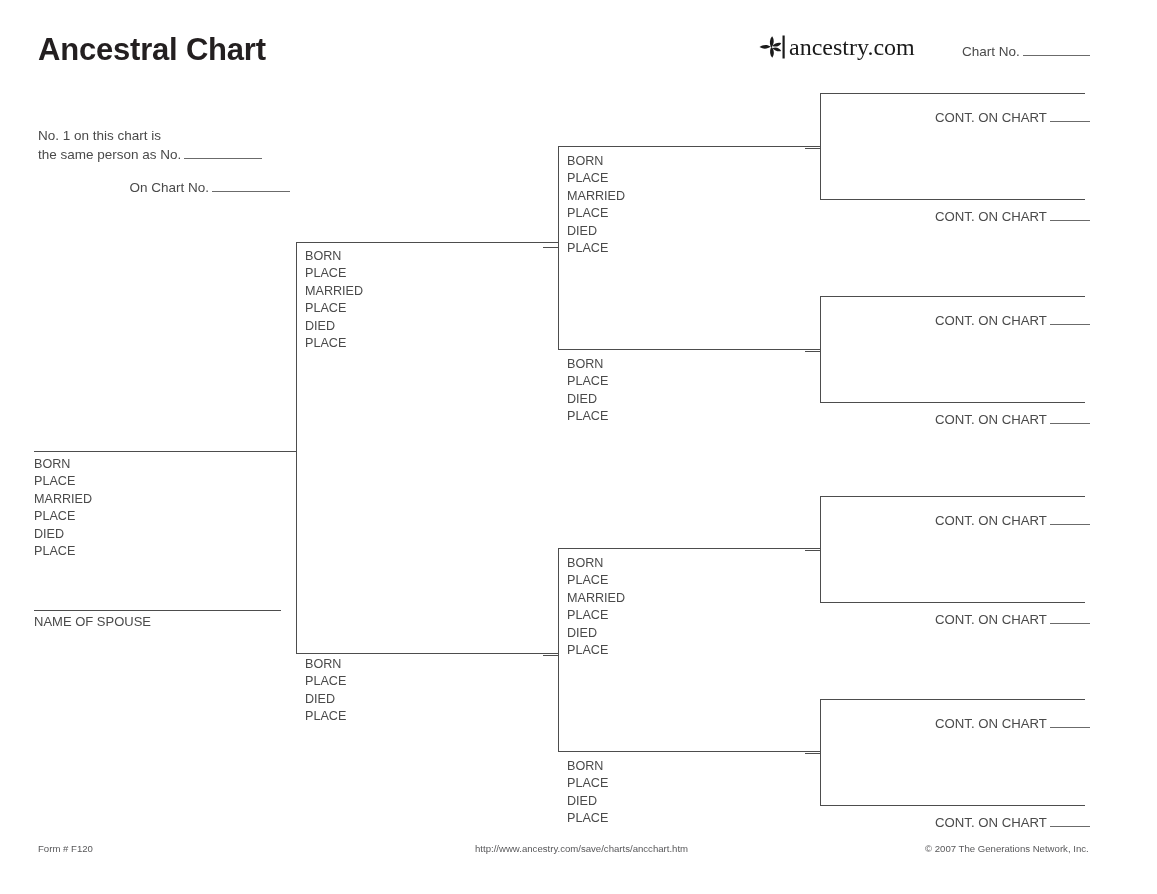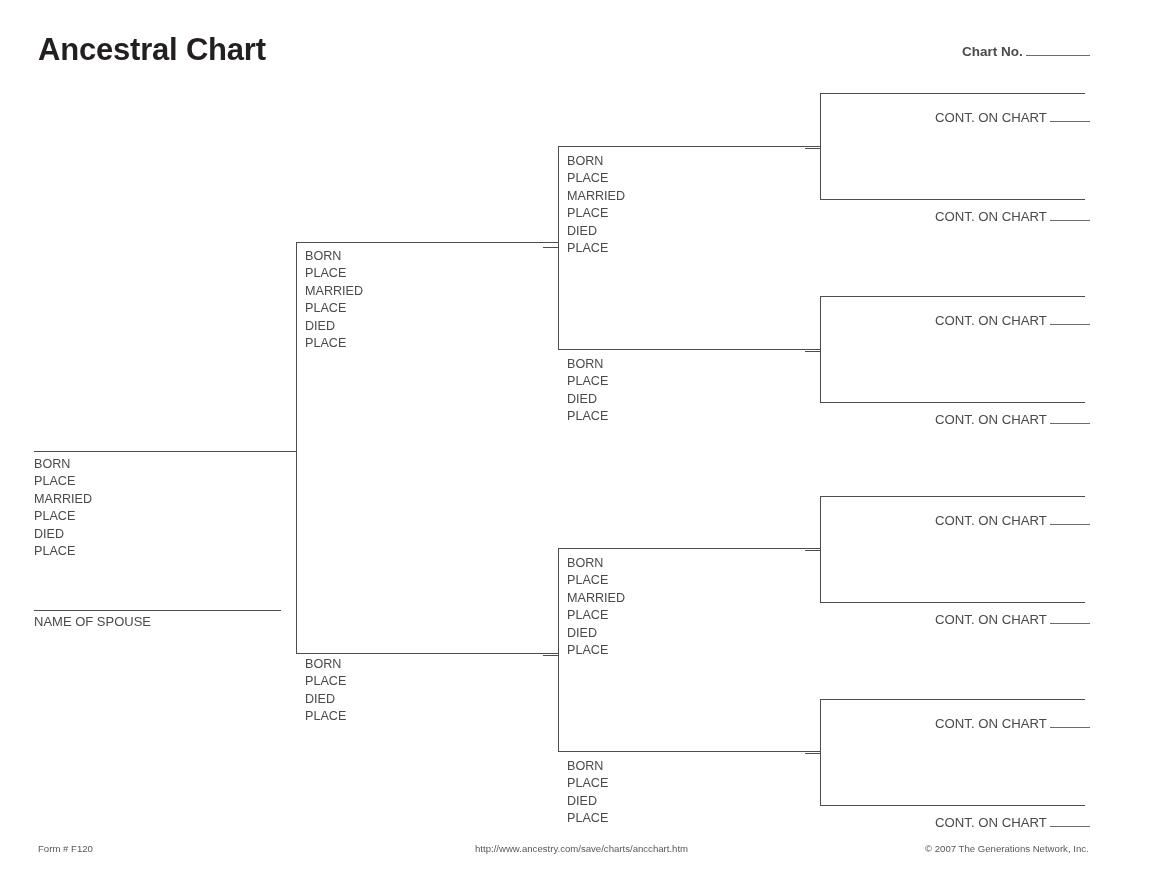--- a/index.html
+++ b/index.html
@@ -41,21 +41,21 @@
   }
   #brand-mark { width: 30px; height: 26px; display:block; }
   #brand-text {
     font-family: "Liberation Serif", serif;
     font-size: 24px;
     color: #1a1a1a;
     line-height: 1;
     white-space: nowrap;
   }
 
-  .fieldline { white-space: nowrap; font-size: 13.5px; color:#4a4a4a;font-weight:bold; }
+  .fieldline { white-space: nowrap; font-size: 13.5px; color:#4a4a4a; }
   .blank {
     display: inline-block;
     border-bottom: 1.2px solid #6b6b6b;
     vertical-align: baseline;
     margin-left: 3px;
   }
   .blank.w1 { width: 72px; }
   .blank.w2 { width: 78px; }
 
   #chart-no {
@@ -117,25 +117,43 @@
   #footer-url   { left: 466px; padding-left: 9px; }
   #footer-copy  { left: 925px; }
 </style>
 </head>
 <body>
 
 <div id="page">
 
   <div id="chart-title">Ancestral Chart</div>
 
+  <div id="brand">
+    <svg id="brand-mark" viewBox="0 0 30 26">
+      <g fill="#1a1a1a">
+        <path d="M2.5 13 C6 10.4, 10.5 10.2, 13.6 12.6 C10.6 15.2, 6 15.4, 2.5 13 Z"></path>
+        <path d="M13.8 12.9 C12.2 9.1, 12.6 5.0, 15.1 2.3 C17.4 5.3, 17.2 9.6, 14.9 12.9 Z"></path>
+        <path d="M14.0 13.3 C12.4 17.0, 12.8 21.2, 15.2 23.8 C17.5 20.8, 17.3 16.6, 15.0 13.3 Z"></path>
+        <path d="M15.3 12.0 C17.9 9.3, 21.3 8.2, 24.2 9.2 C22.6 12.2, 18.9 13.4, 15.3 12.0 Z"></path>
+        <path d="M15.3 14.2 C17.9 16.9, 21.3 18.0, 24.2 17.0 C22.6 14.0, 18.9 12.8, 15.3 14.2 Z"></path>
+      </g>
+      <rect x="25.5" y="1.5" width="2.2" height="23" fill="#1a1a1a"></rect>
+    </svg>
+    <span id="brand-text">ancestry.com</span>
+  </div>
 
   <div id="chart-no" class="fieldline">
     <span>Chart No.</span><span class="blank w1"></span>
   </div>
 
+  <div id="note-block">
+    <div class="fieldline">No. 1 on this chart is</div>
+    <div class="fieldline"><span>the same person as No.</span><span class="blank w2"></span></div>
+    <div id="note-line-3" class="fieldline"><span>On Chart No.</span><span class="blank w2"></span></div>
+  </div>
 
   <div class="hline" style="left:34px; top:451px; width:262px;"></div>
   <div class="facts" style="left:34px; top:456px;">
       <div>BORN</div>
       <div>PLACE</div>
       <div>MARRIED</div>
       <div>PLACE</div>
       <div>DIED</div>
       <div>PLACE</div>
     </div>

